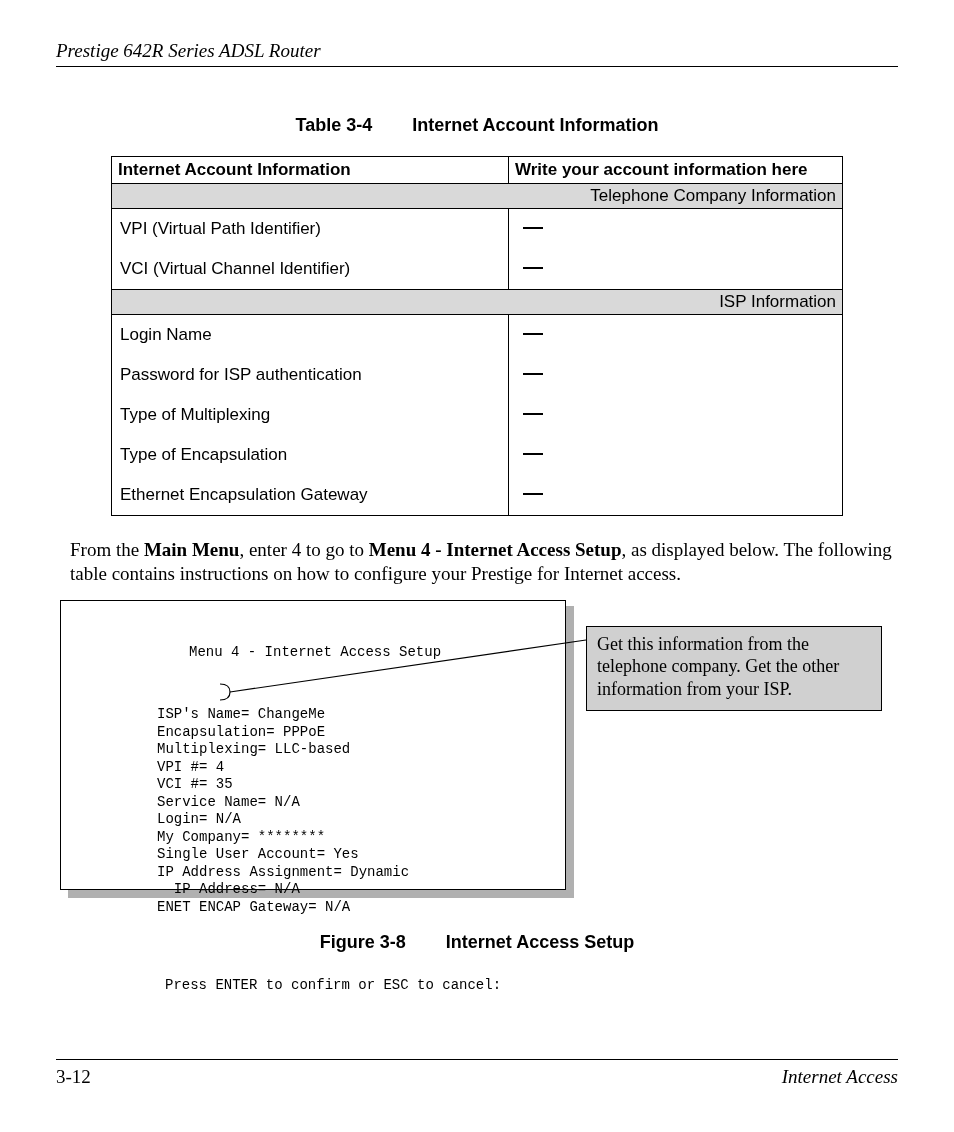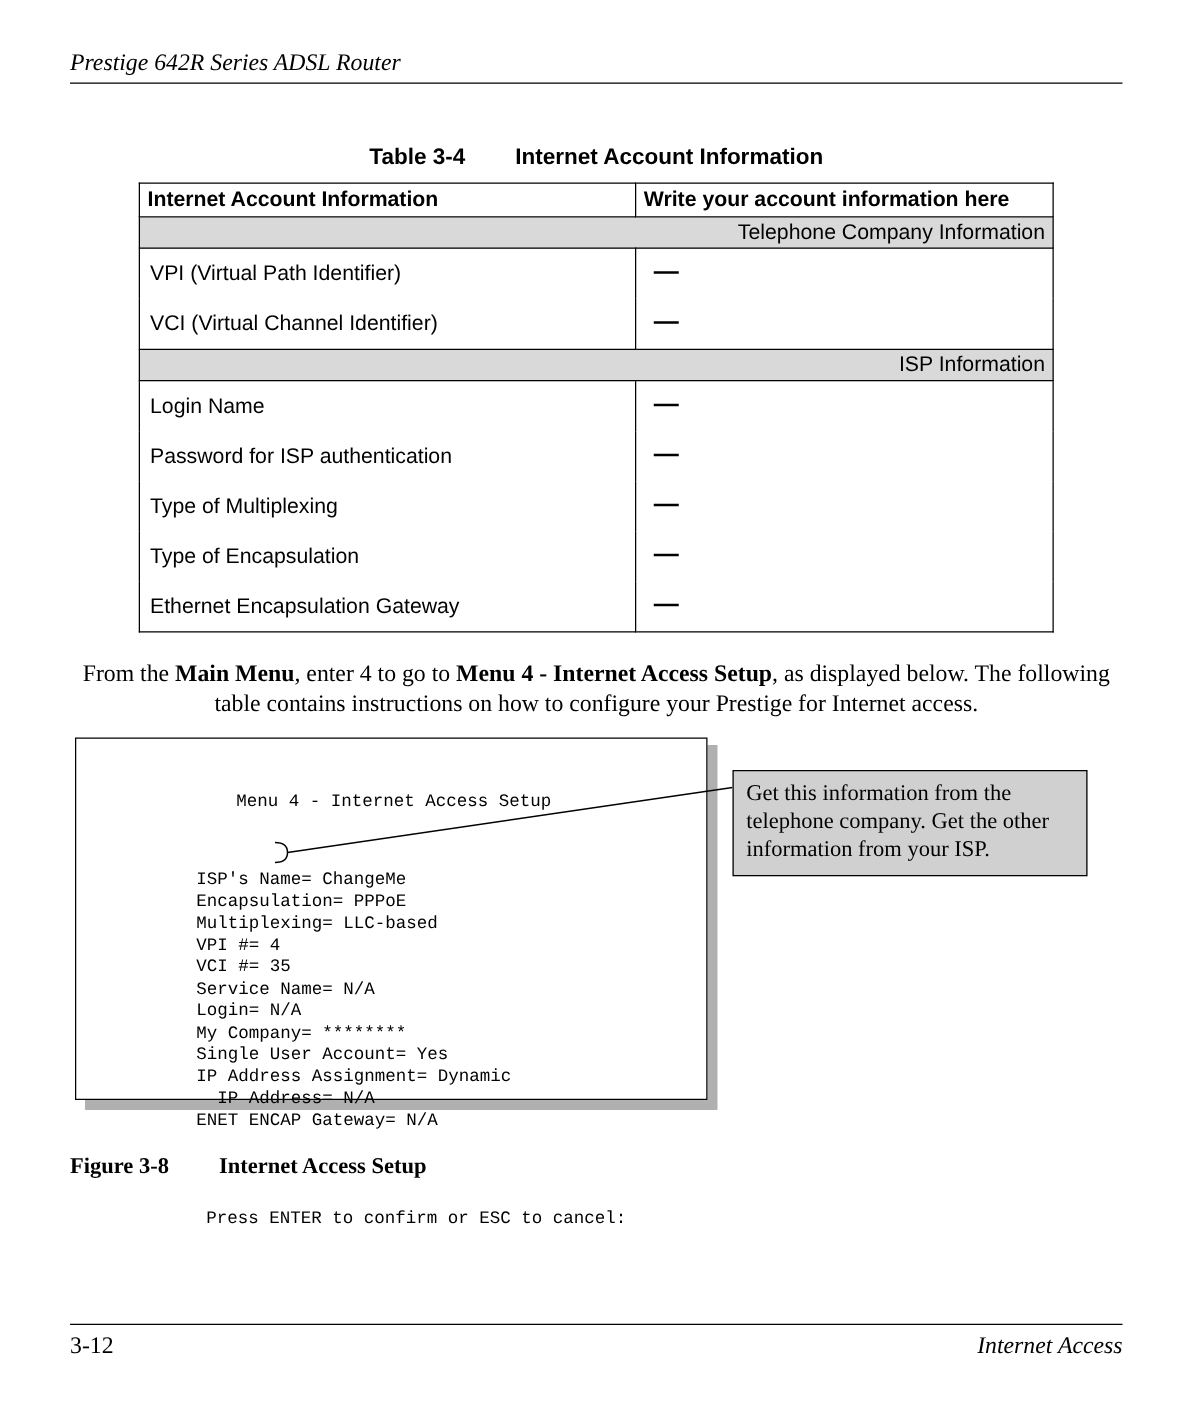--- a/index.html
+++ b/index.html
@@ -24,21 +24,21 @@
     font-size: 19px;
     padding-bottom: 4px;
     border-bottom: 1.5px solid #000;
   }
   .table-caption {
     text-align: center;
     font-family: Arial, Helvetica, sans-serif;
     font-weight: bold;
     font-size: 18px;
     margin-top: 48px;
-    margin-bottom: 10px;
+    margin-bottom: 20px;
   }
   .table-caption .gap { display:inline-block; width:40px; }
   table.info {
     border-collapse: collapse;
     margin: 0 auto;
     width: 732px;
   }
   table.info th, table.info td {
     border: 1.5px solid #000;
     font-family: Arial, Helvetica, sans-serif;
@@ -71,23 +71,22 @@
   table.info tr.last td { border-bottom: 1.5px solid #000; }
   .underscore {
     display: inline-block;
     width: 20px;
     border-bottom: 2px solid #000;
     vertical-align: middle;
     margin-left: 6px;
   }
   .body-para {
     font-size: 19px;
-    margin: 22px 0 14px 0;
+    margin: 22px 0 14px 14px;
     line-height: 1.25;
-    text-align: center;
   }
   .figure-area {
     position: relative;
     height: 310px;
     margin-top: 4px;
   }
   .terminal-shadow {
     position: absolute;
     left: 12px;
     top: 6px;
@@ -113,34 +112,35 @@
   .terminal .title { text-align: left; padding-left: 118px; }
   .terminal .body { padding-left: 86px; margin-top: 10px; }
   .terminal .footer { padding-left: 94px; margin-top: 26px; }
   .callout {
     position: absolute;
     left: 530px;
     top: 26px;
     width: 256px;
     background: #d0d0d0;
     border: 1px solid #000;
-    padding: 6px 16px 10px 10px;
+    padding: 6px 28px 10px 10px;
     font-size: 18px;
     line-height: 1.25;
   }
   svg.connector {
     position: absolute;
     left: 0;
     top: 0;
     width: 840px;
     height: 310px;
     pointer-events: none;
   }
   .figure-caption {
-    font-family: Liberation Serif, serif;
+    text-align: center;
+    font-family: Liberation Sans, sans-serif;
     font-weight: bold;
     font-size: 18px;
     margin-top: 22px;
   }
   .figure-caption .gap { display:inline-block; width:40px; }
   .footer-bar {
     position: absolute;
     left: 56px;
     right: 56px;
     bottom: 44px;

